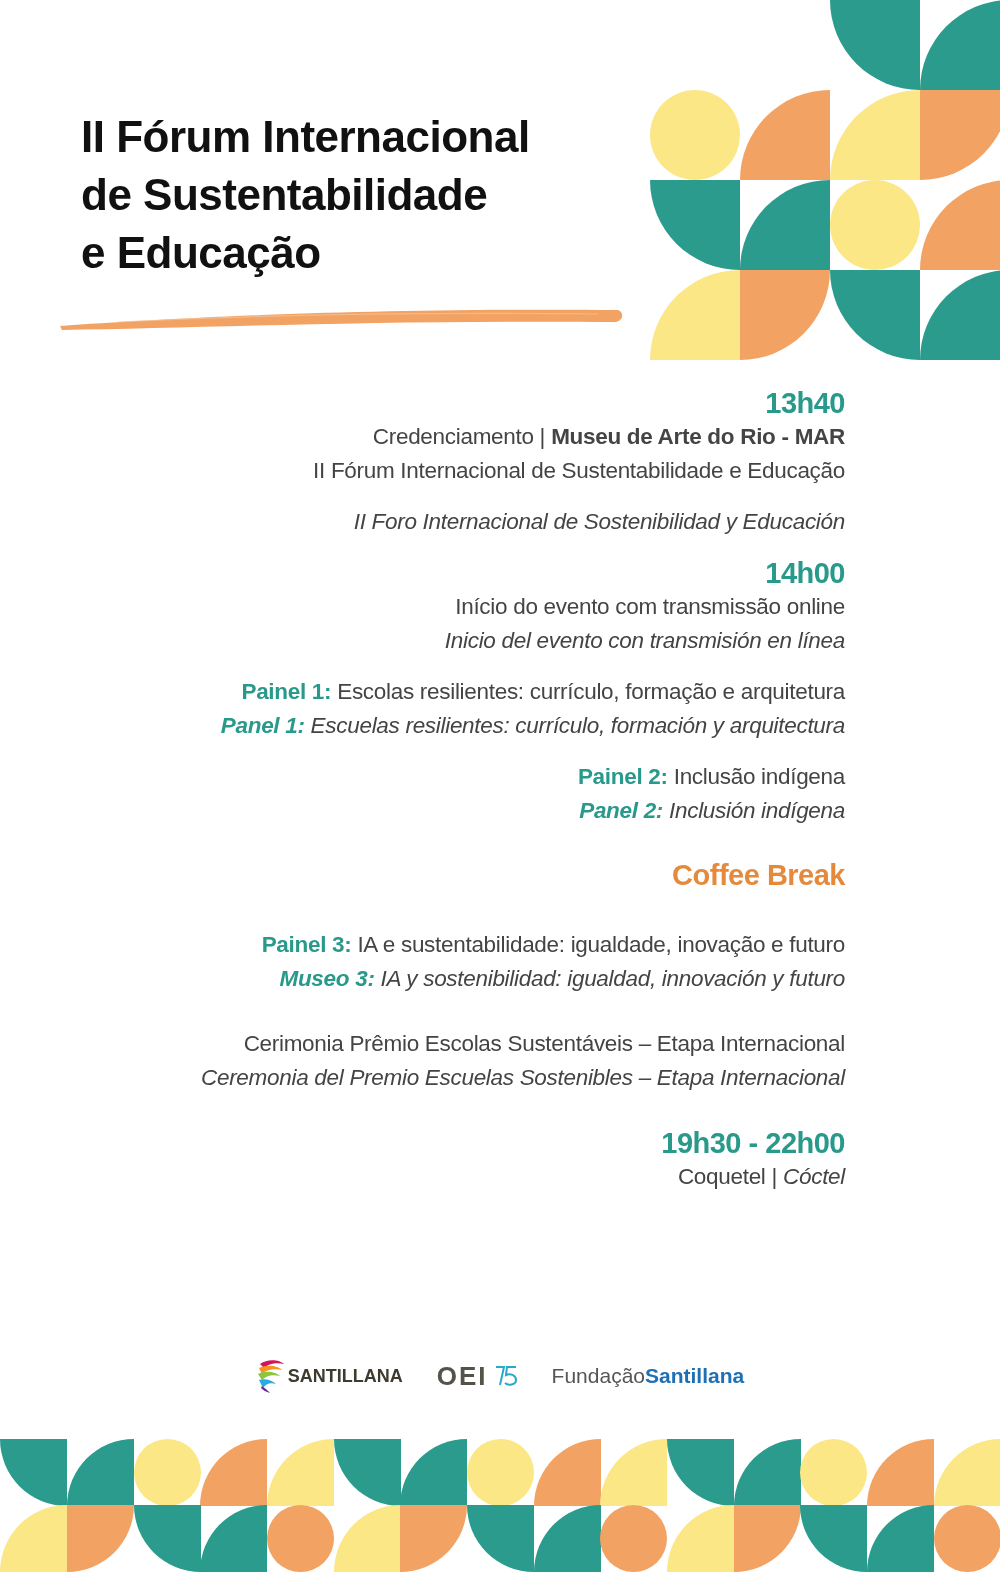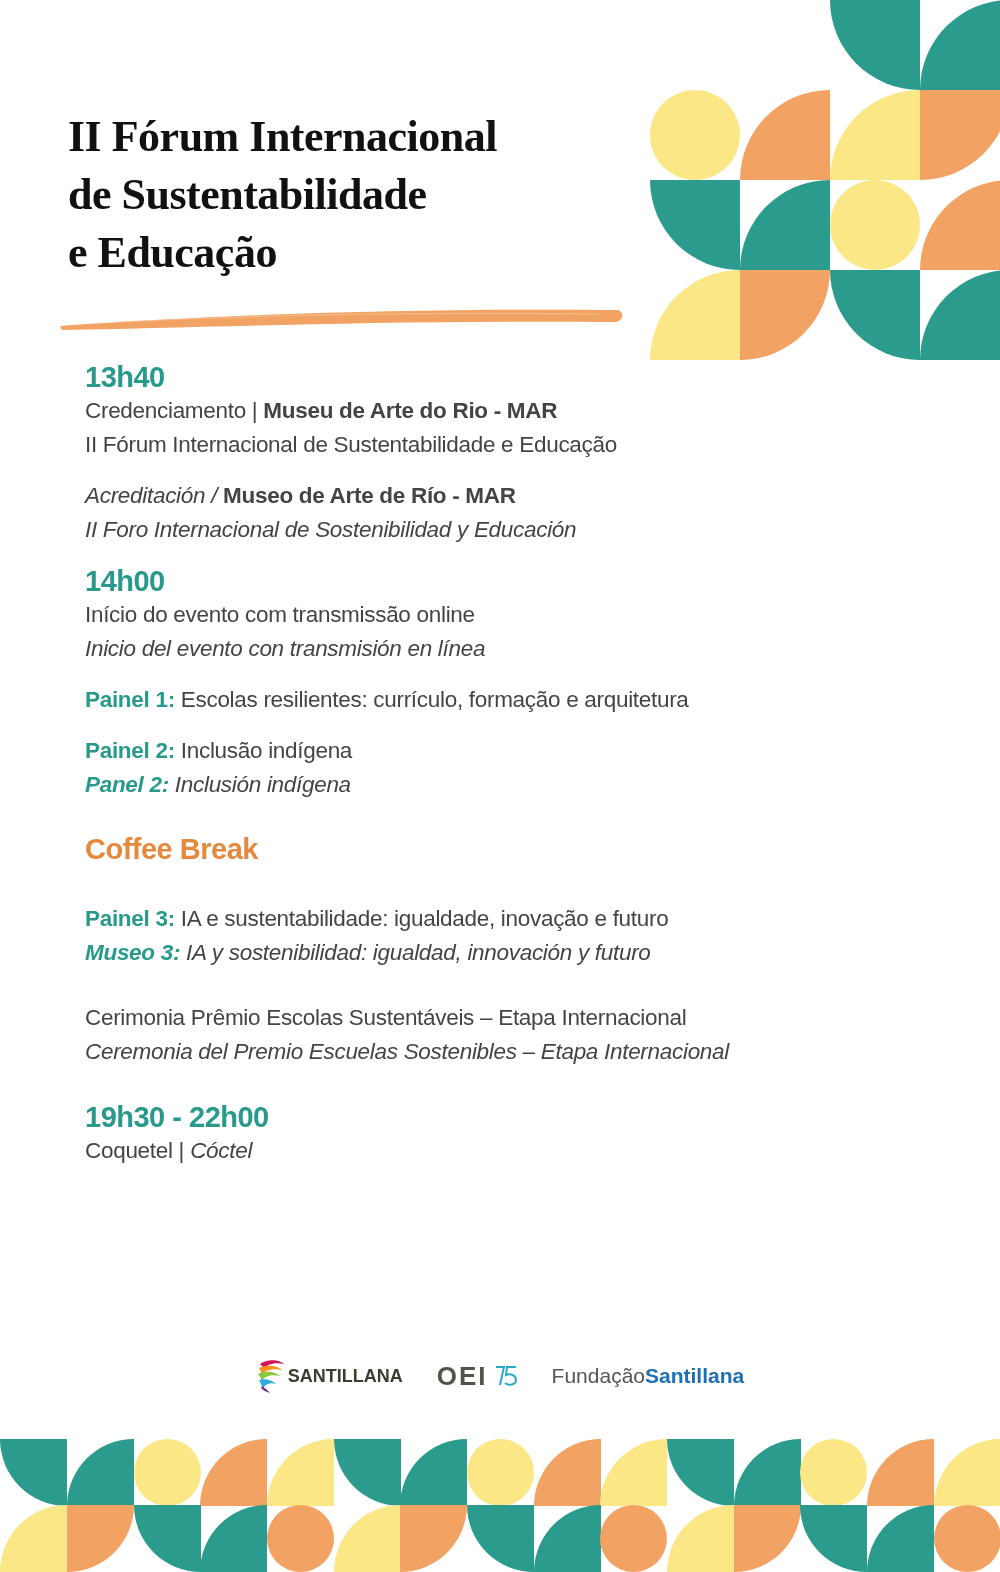--- a/index.html
+++ b/index.html
@@ -3,24 +3,24 @@
 <meta charset="utf-8">
 <style>
   html, body { margin:0; padding:0; }
   body { width:1000px; height:1572px; position:relative; background:#ffffff; overflow:hidden;
          font-family:"Liberation Sans", sans-serif; color:#444444; }
   .tile { position:absolute; }
   .t-bl { border-bottom-left-radius:100%; }
   .t-tl { border-top-left-radius:100%; }
   .t-br { border-bottom-right-radius:100%; }
   .t-c  { border-radius:50%; }
-  .title { position:absolute; left:68px; top:108px; margin:0; font-size:44px; line-height:58px;
-           font-weight:bold; color:#111111; letter-spacing:-0.5px;font-family:Liberation Serif, serif; }
+  .title { position:absolute; left:81px; top:108px; margin:0; font-size:44px; line-height:58px;
+           font-weight:bold; color:#111111; letter-spacing:-0.5px; }
   .brush { position:absolute; left:58px; top:300px; }
-  .agenda { position:absolute; left:85px; top:360px; width:760px; }
+  .agenda { position:absolute; left:85px; top:386px; width:760px;text-align:right; }
   .time { font-size:29px; font-weight:bold; color:#28998A; line-height:34px; letter-spacing:-0.5px; }
   .line { font-size:22.5px; line-height:34px; color:#444444; letter-spacing:-0.3px; white-space:nowrap; }
   .it { font-style:italic; }
   .b { font-weight:bold; }
   .lbl { font-weight:bold; color:#28998A; }
   .coffee { font-size:29px; font-weight:bold; color:#E58A3C; line-height:34px; letter-spacing:-0.5px; }
   .logos { position:absolute; top:1358px; left:0; width:1000px; display:flex; justify-content:center; align-items:center; gap:34px; }
   .logo-s { display:flex; align-items:center; gap:2px; }
   .logo-s .txt { font-weight:bold; font-size:18px; color:#3d3a2e; letter-spacing:0px; }
   .logo-oei { display:flex; align-items:center; gap:6px; }
@@ -63,36 +63,36 @@
   <path d="M60 22 C 200 15, 380 12, 540 14" stroke="#f7c59b" stroke-width="1.2" fill="none" opacity="0.7"></path>
 </svg>
 
 <div class="agenda">
 
   <div>
     <div class="time">13h40</div>
     <div class="line"><span>Credenciamento | </span><span class="b">Museu de Arte do Rio - MAR</span></div>
     <div class="line">II Fórum Internacional de Sustentabilidade e Educação</div>
     <div style="height:17px"></div>
-    <div class="line"><span class="it">Acreditación / </span><span class="b">Museo de Arte de Río - MAR</span></div>
     <div class="line it">II Foro Internacional de Sostenibilidad y Educación</div>
   </div>
 
   <div style="height:17px"></div>
 
   <div>
     <div class="time">14h00</div>
     <div class="line">Início do evento com transmissão online</div>
     <div class="line it">Inicio del evento con transmisión en línea</div>
   </div>
 
   <div style="height:17px"></div>
 
   <div>
     <div class="line"><span class="lbl">Painel 1:</span><span> Escolas resilientes: currículo, formação e arquitetura</span></div>
+    <div class="line it"><span class="lbl">Panel 1:</span><span> Escuelas resilientes: currículo, formación y arquitectura</span></div>
   </div>
 
   <div style="height:17px"></div>
 
   <div>
     <div class="line"><span class="lbl">Painel 2:</span><span> Inclusão indígena</span></div>
     <div class="line it"><span class="lbl">Panel 2:</span><span> Inclusión indígena</span></div>
   </div>
 
   <div style="height:30px"></div>

